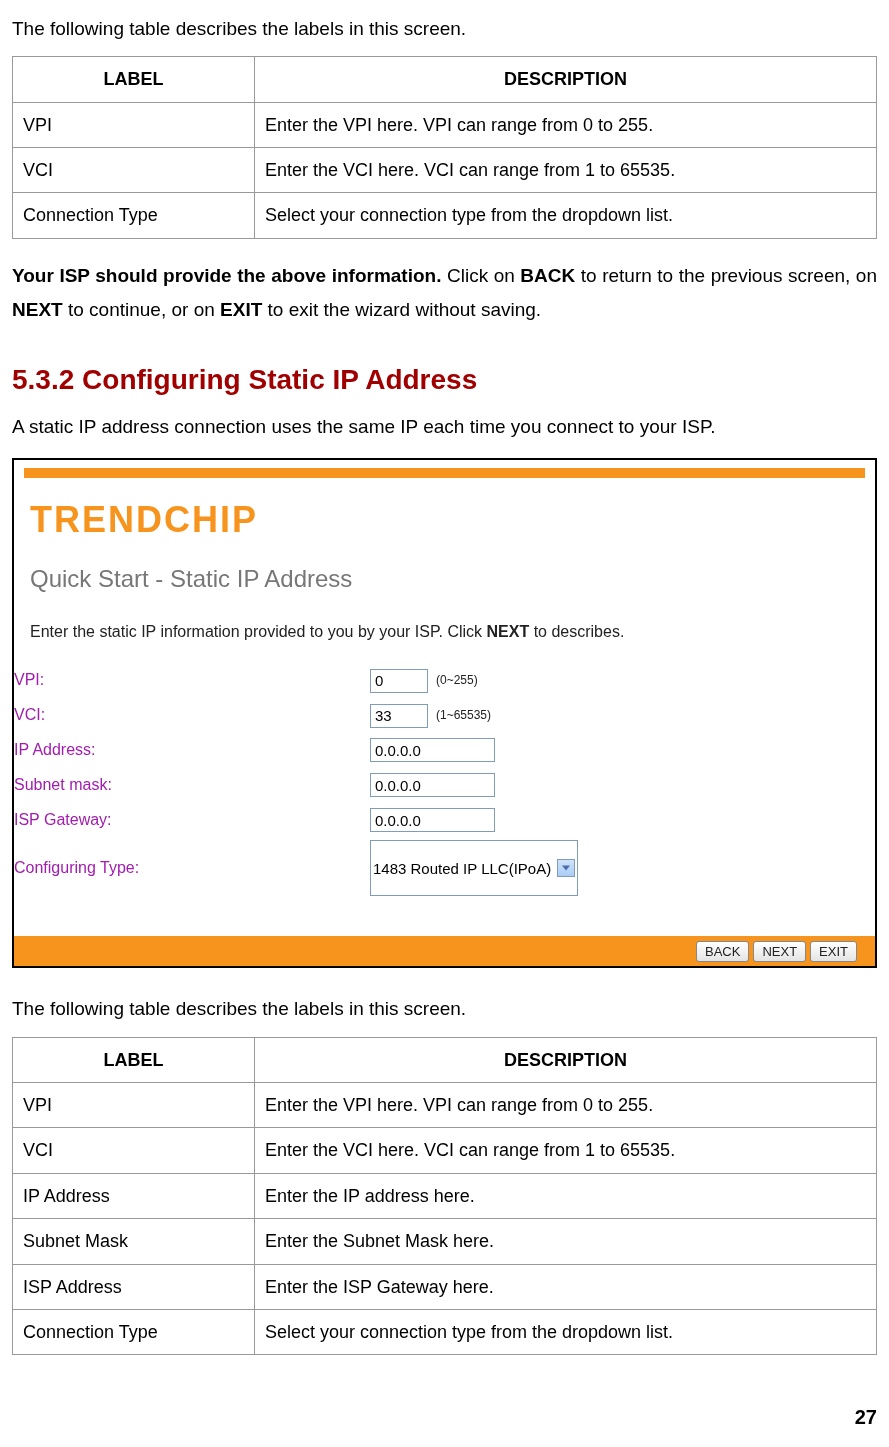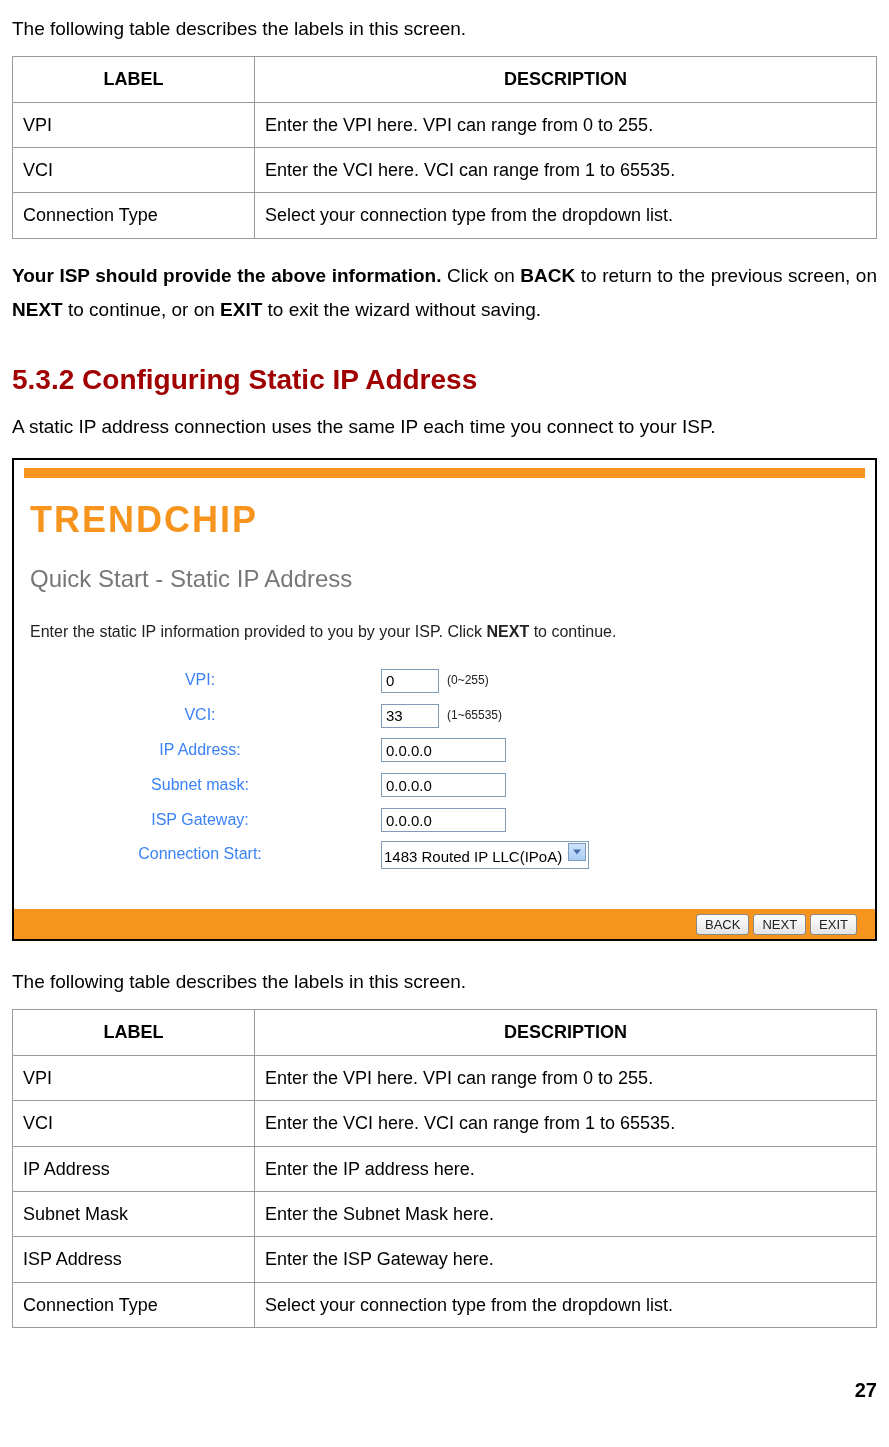--- a/index.html
+++ b/index.html
@@ -79,43 +79,43 @@
       margin: 0 0 40px 0;
     }
     .form-row {
       display: flex;
       align-items: center;
       margin-bottom: 6px;
       font-size: 16px;
     }
     .form-label {
       width: 350px;
-      text-align: center;
+      text-align: left;
       padding-right: 6px;
-      color: #3b82f6;
-      padding-left: 11px;
+      color: #a21caf;
     }
     .form-input {
       border: 1px solid #7f9db9;
       padding: 2px 4px;
       font-size: 15px;
       height: 18px;
       background: #fff;
       font-family: Arial, sans-serif;
     }
     .form-input.small { width: 48px; }
     .form-input.mid { width: 115px; }
     .form-select {
       border: 1px solid #7f9db9;
-      padding: 1px 2px;
+      padding: 15px 2px;
       font-size: 15px;
       height: 24px;
       background: #fff;
       font-family: Arial, sans-serif;
       display: inline-flex;
+      align-items: center;
       gap: 6px;
     }
     .select-arrow {
       width: 16px;
       height: 16px;
       background: linear-gradient(#cfe3fb, #a9cdf5);
       border: 1px solid #7f9db9;
       display: inline-flex;
       align-items: center;
       justify-content: center;
@@ -183,21 +183,21 @@
 </p>
 
 <div class="section-heading">5.3.2 Configuring Static IP Address</div>
 <p class="sub-paragraph">A static IP address connection uses the same IP each time you connect to your ISP.</p>
 
 <div class="screenshot">
   <div class="orange-bar"></div>
   <div class="brand">TRENDCHIP</div>
   <div class="wizard-title">Quick Start - Static IP Address</div>
   <div class="wizard-desc">
-    <span>Enter the static IP information provided to you by your ISP. Click </span><b>NEXT</b><span> to continue.</span>
+    <span>Enter the static IP information provided to you by your ISP. Click </span><b>NEXT</b><span> to describes.</span>
   </div>
 
   <div class="form-area">
     <div class="form-row">
       <span class="form-label">VPI:</span>
       <input class="form-input small" value="0" style="">
       <span class="form-hint">(0~255)</span>
     </div>
     <div class="form-row">
       <span class="form-label">VCI:</span>
@@ -210,21 +210,21 @@
     </div>
     <div class="form-row">
       <span class="form-label">Subnet mask:</span>
       <input class="form-input mid" value="0.0.0.0" style="">
     </div>
     <div class="form-row">
       <span class="form-label">ISP Gateway:</span>
       <input class="form-input mid" value="0.0.0.0" style="">
     </div>
     <div class="form-row">
-      <span class="form-label">Connection Start:</span>
+      <span class="form-label">Configuring Type:</span>
       <span class="form-select">
         <span>1483 Routed IP LLC(IPoA)</span>
         <span class="select-arrow">
           <svg viewBox="0 0 10 6">
               <path d="M0 0 L5 6 L10 0 Z" fill="#4a6ea9"></path>
             </svg>
         </span>
       </span>
     </div>
   </div>

